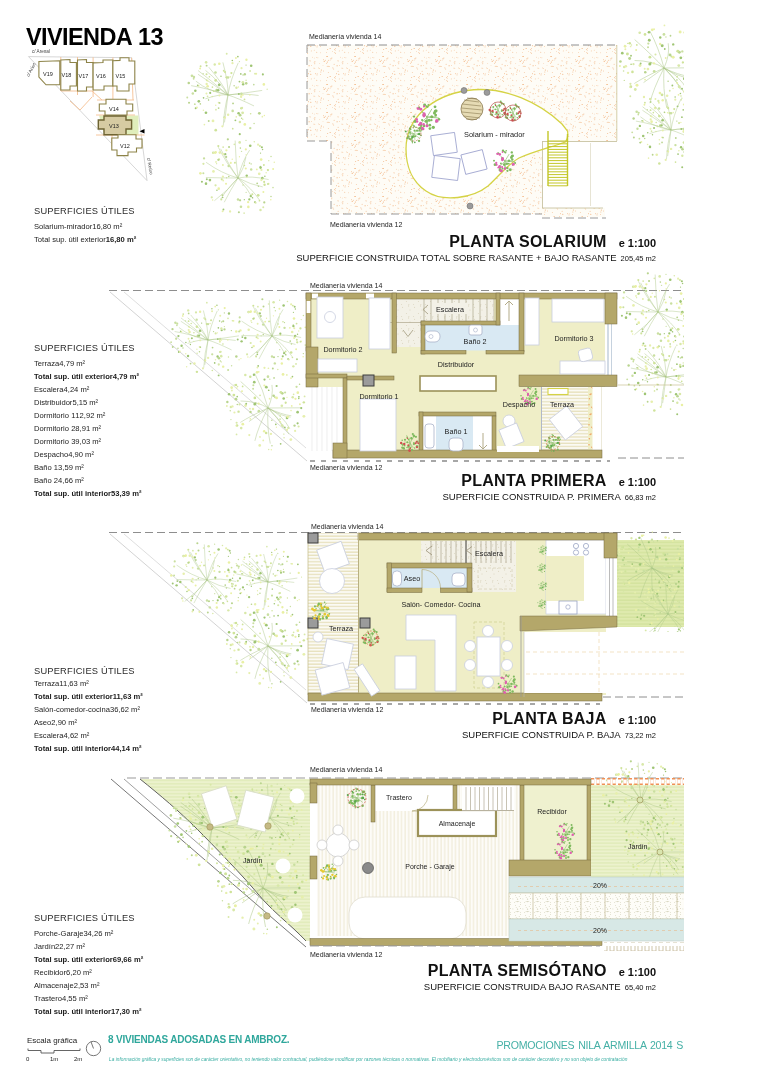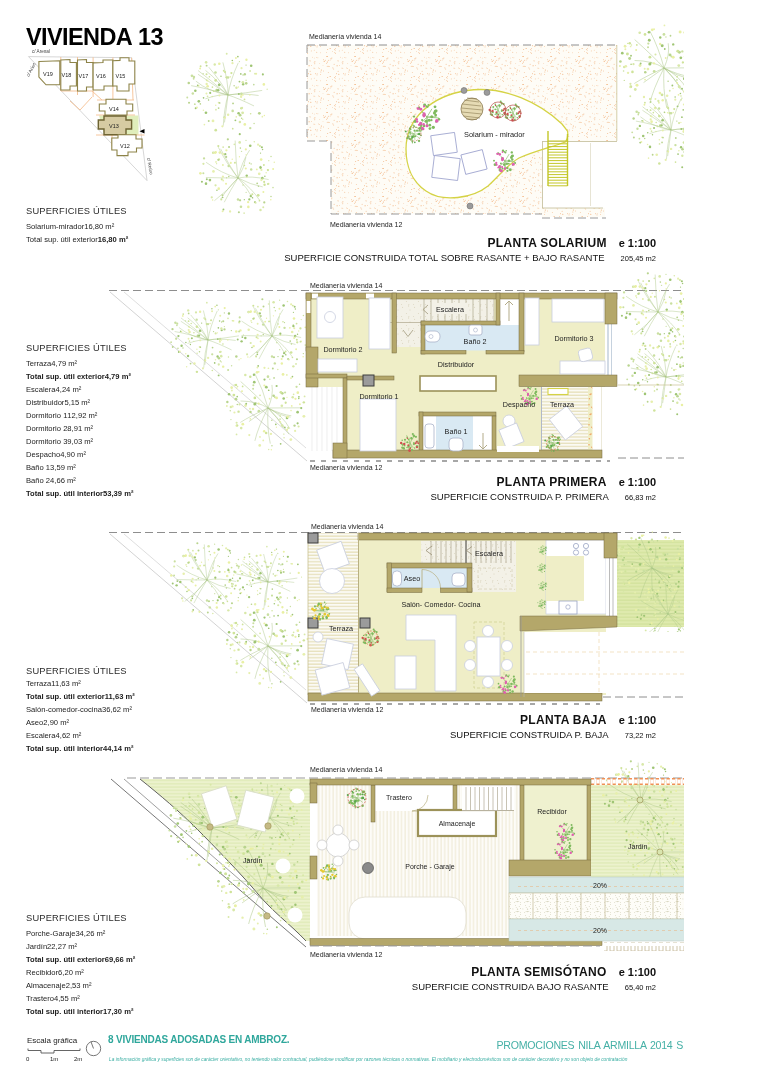--- a/index.html
+++ b/index.html
@@ -1,27 +1,27 @@
 <!DOCTYPE html>
 <html><head>
 <meta charset="utf-8">
 <style>
   html,body{margin:0;padding:0;background:#fff;}
   #page{position:relative;width:684px;height:1086px;background:#fff;overflow:hidden;
         font-family:"Liberation Sans",sans-serif;}
   .abs{position:absolute;}
-  .tbl{position:absolute;width:112px;font-size:7.6px;color:#1c1c1c;}
+  .tbl{position:absolute;width:112px;font-size:7.6px;color:#1c1c1c;margin-left:8px;}
   .tbl h3{margin:0 0 4px 0;font-size:9.3px;font-weight:normal;color:#2a2a2a;letter-spacing:.2px;}
   .tbl .r{display:flex;justify-content:flex-start;line-height:13px;}
   .tbl .b{font-weight:bold;}
   .ptitle{position:absolute;text-align:right;color:#111;}
-  .ptitle .t1{font-size:12px;font-weight:bold;letter-spacing:.3px;}
+  .ptitle .t1{font-size:16px;font-weight:bold;letter-spacing:.3px;}
   .ptitle .esc{font-size:11px;font-weight:bold;margin-left:12px;}
   .ptitle .t2{font-size:9.5px;margin-top:1px;}
-  .ptitle .m2{font-size:7.5px;margin-left:16px;}
+  .ptitle .m2{font-size:7.5px;margin-left:4px;}
 </style>
 </head>
 <body>
 <div id="page">
 
 <div class="abs" style="left:26px;top:24px;font-size:23.5px;font-weight:bold;color:#000;letter-spacing:-0.6px;">VIVIENDA&nbsp;13</div>
 
 <div class="tbl" style="left:26px;top:206px;">
   <h3>SUPERFICIES ÚTILES</h3>
   <div class="r">

